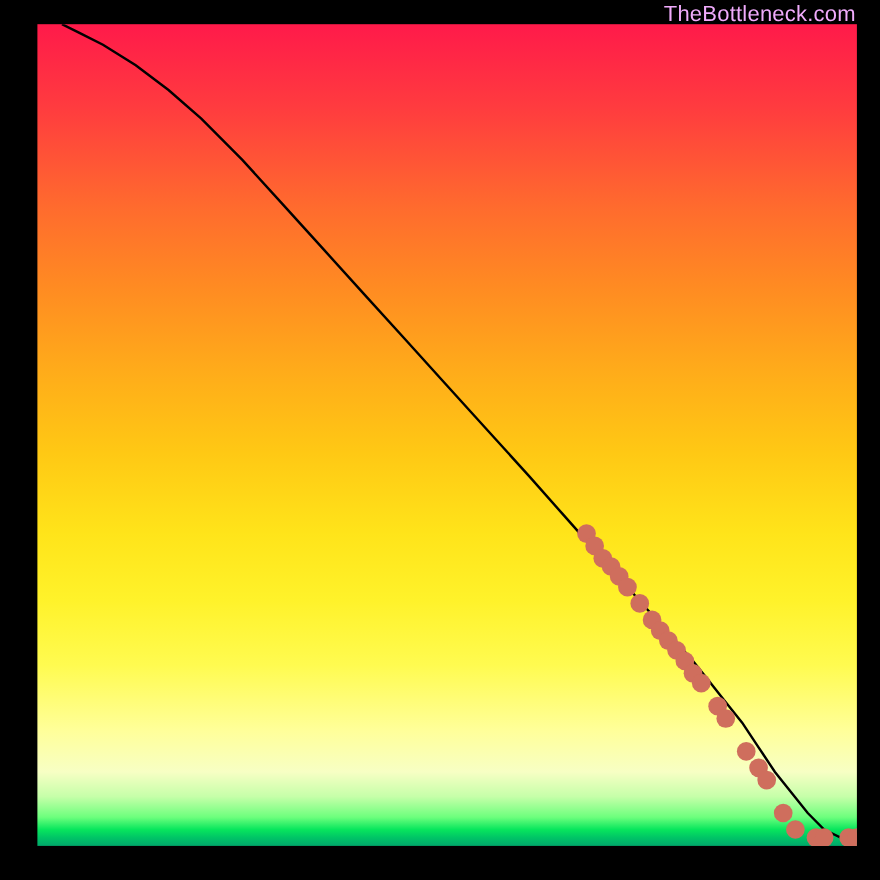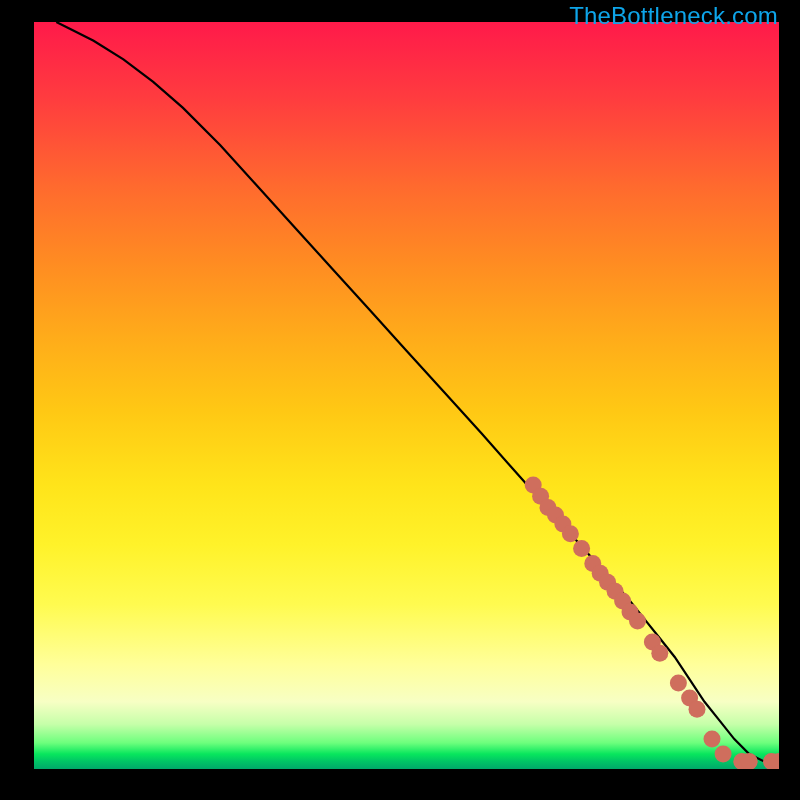--- a/index.html
+++ b/index.html
@@ -42,22 +42,22 @@
       #6dff7d 96.5%,
       #08e65d 98%,
       #00c466 99%,
       #00a86a 100%
     );
   }
   .attribution {
     position: absolute;
     right: 22px;
     top: 2px;
-    color: #0ea5e9;
-    font-size: 24px;
+    color: #f0abfc;
+    font-size: 20px;
     letter-spacing: 0.2px;
   }
   
   .overlay {
     position: absolute;
     left: 34px;
     top: 22px;
     width: 745px;
     height: 747px;
   }

